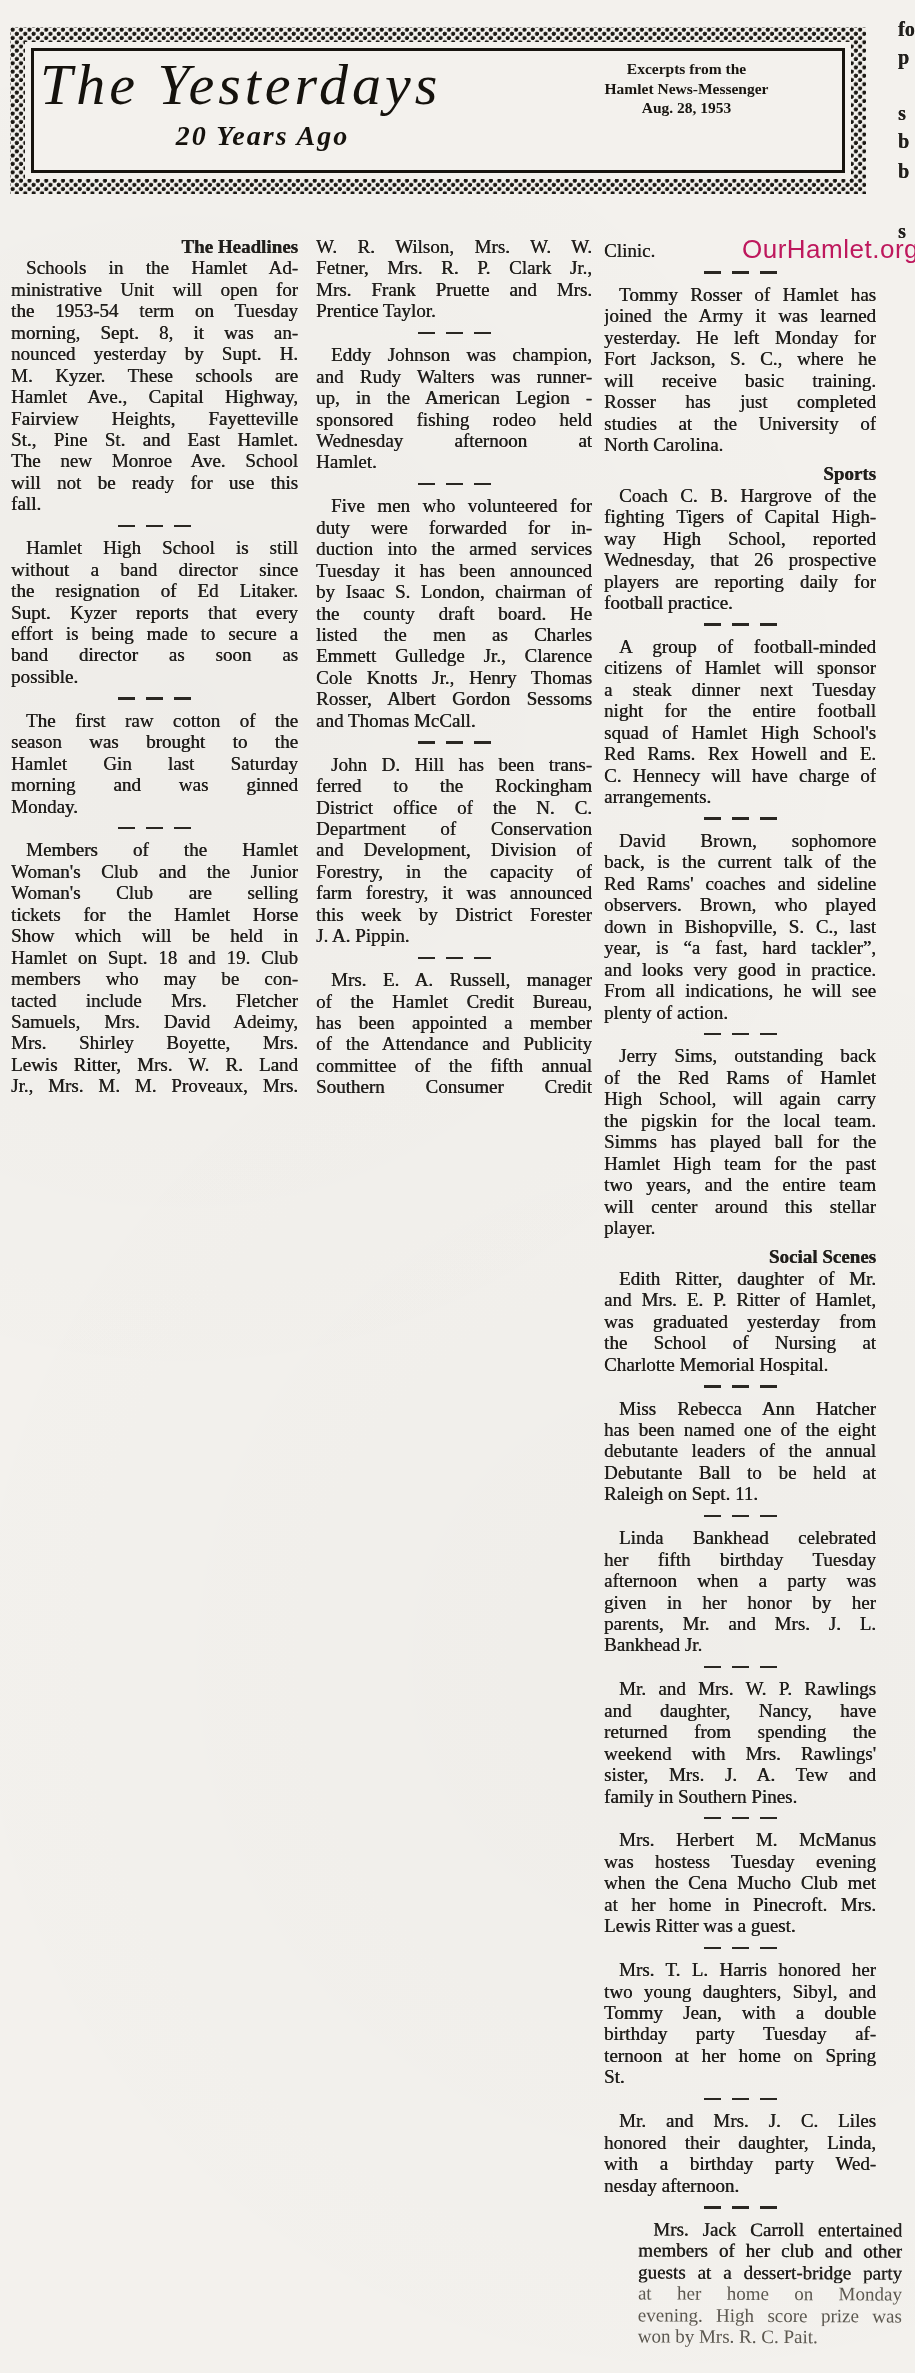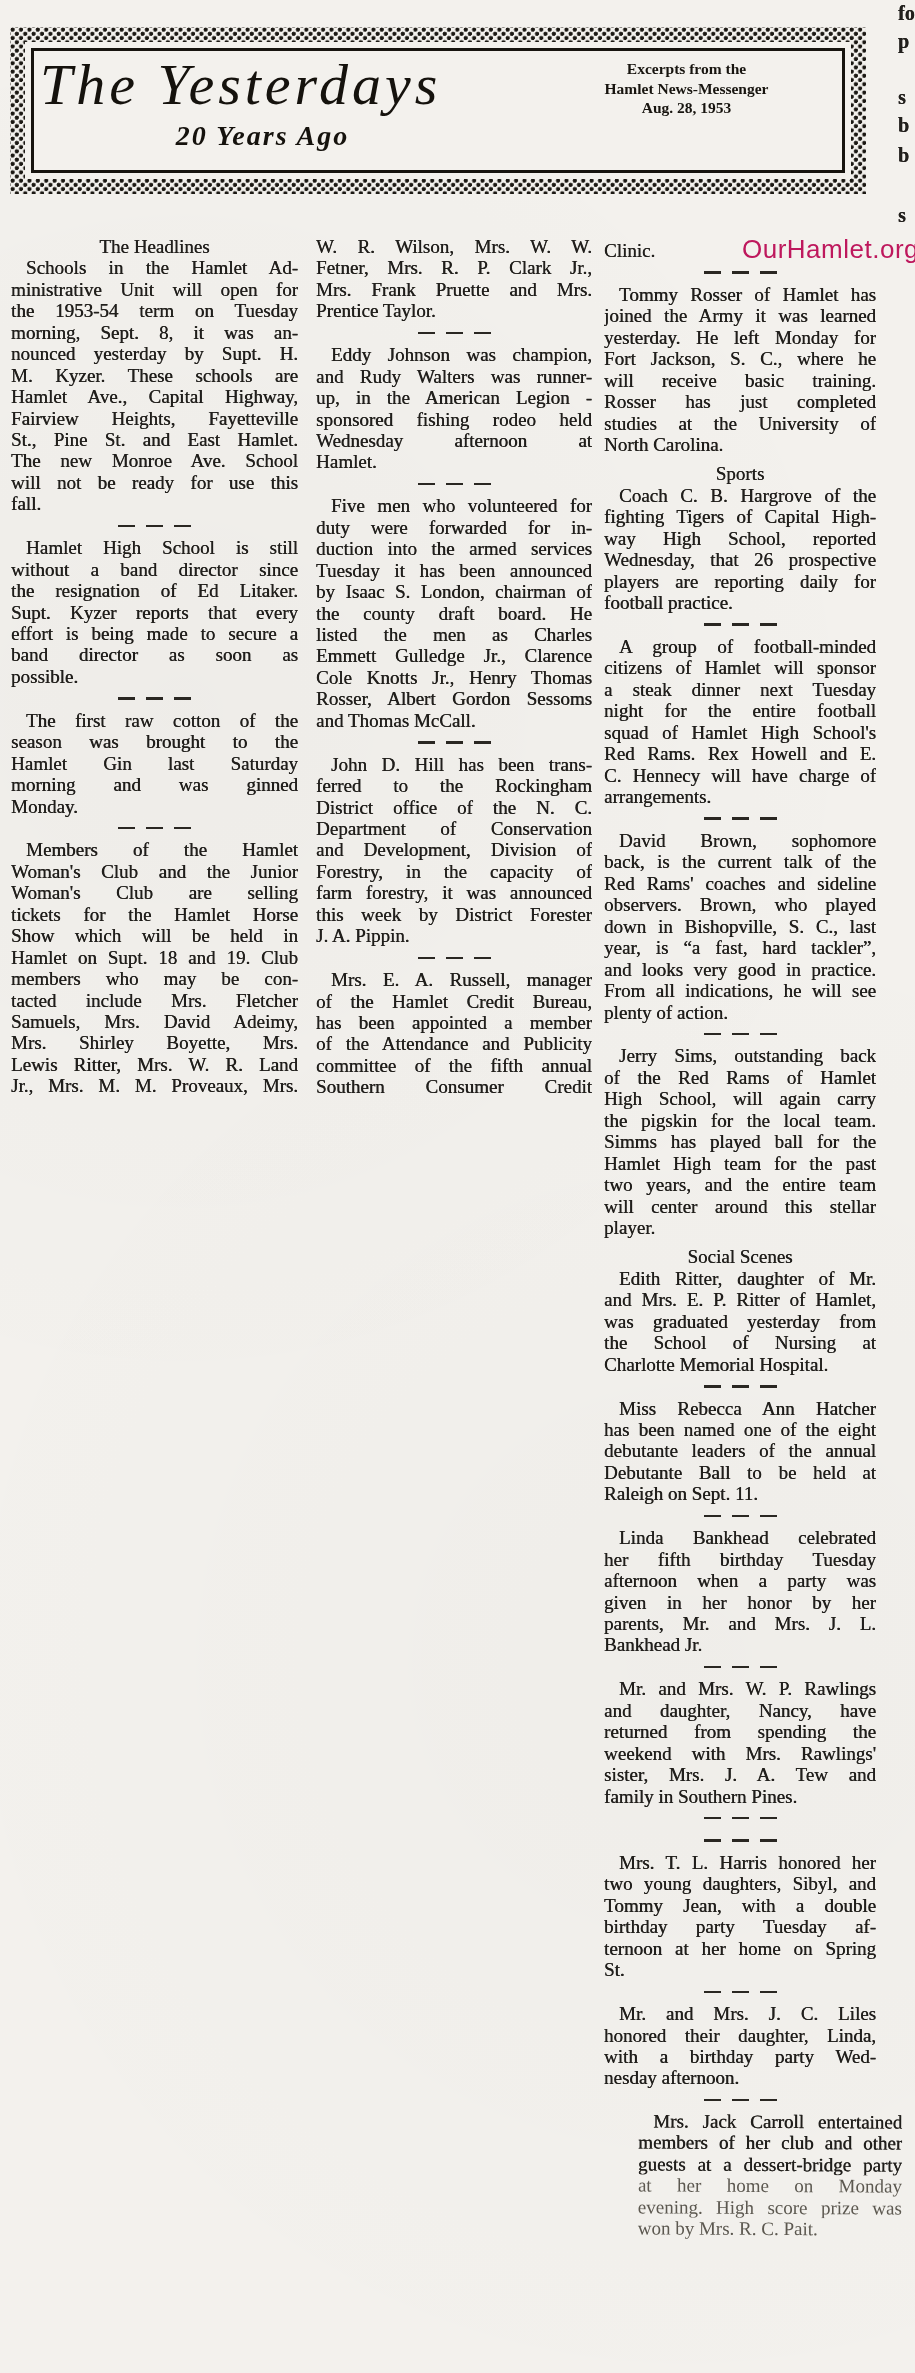--- a/index.html
+++ b/index.html
@@ -66,37 +66,37 @@
     font-size:19px; line-height:21.45px; height:21.45px;
     text-align:justify; text-align-last:justify; text-justify:inter-word;
     overflow:hidden; white-space:normal;
     text-shadow:0.35px 0 0 currentColor;
   }
   .line.short  { text-align-last:left; }
   .line.indent { text-indent:15px; }
   .line.light  { color:#5c5850; text-shadow:none; }
 
   .col-heading {
-    font-weight:normal; text-align:center;
+    font-weight:bold; text-align:right;
     font-size:19px; line-height:21.45px; height:21.45px;
     text-shadow:0.3px 0 0 currentColor;
   }
   .col-heading:not(:first-child) { margin-top:8px; }
 
   .divider {
     height:22.5px;
     display:flex; align-items:center; justify-content:center;
   }
   .dash { width:17px; height:2.6px; background:#2a2722; margin:0 5.5px; }
 
   .para.shifted { margin-left:34px; margin-right:-26px; transform:rotate(0.25deg); }
 
   
   .edge-strip {
-    position:absolute; left:895px; top:0; width:20px; height:430px;
+    position:absolute; left:895px; top:16px; width:20px; height:430px;
     overflow:hidden; font-weight:bold; font-size:20px; color:#211f1c;
   }
   .edge-strip .frag { position:absolute; left:3px; text-shadow:0.3px 0 0 currentColor; }
 </style>
 </head>
 <body>
 
 <div>
 
   <div class="header-frame">
@@ -366,20 +366,27 @@
         <div class="line">returned from spending the</div>
         <div class="line">weekend with Mrs. Rawlings'</div>
         <div class="line">sister, Mrs. J. A. Tew and</div>
         <div class="line short">family in Southern Pines.</div>
       </div>
       <div class="divider">
         <span class="dash"></span>
         <span class="dash"></span>
         <span class="dash"></span>
       </div>
+      <div class="para">
+        <div class="line indent">Mrs. Herbert M. McManus</div>
+        <div class="line">was hostess Tuesday evening</div>
+        <div class="line">when the Cena Mucho Club met</div>
+        <div class="line">at her home in Pinecroft. Mrs.</div>
+        <div class="line short">Lewis Ritter was a guest.</div>
+      </div>
       <div class="divider">
         <span class="dash"></span>
         <span class="dash"></span>
         <span class="dash"></span>
       </div>
       <div class="para">
         <div class="line indent">Mrs. T. L. Harris honored her</div>
         <div class="line">two young daughters, Sibyl, and</div>
         <div class="line">Tommy Jean, with a double</div>
         <div class="line">birthday party Tuesday af-</div>

